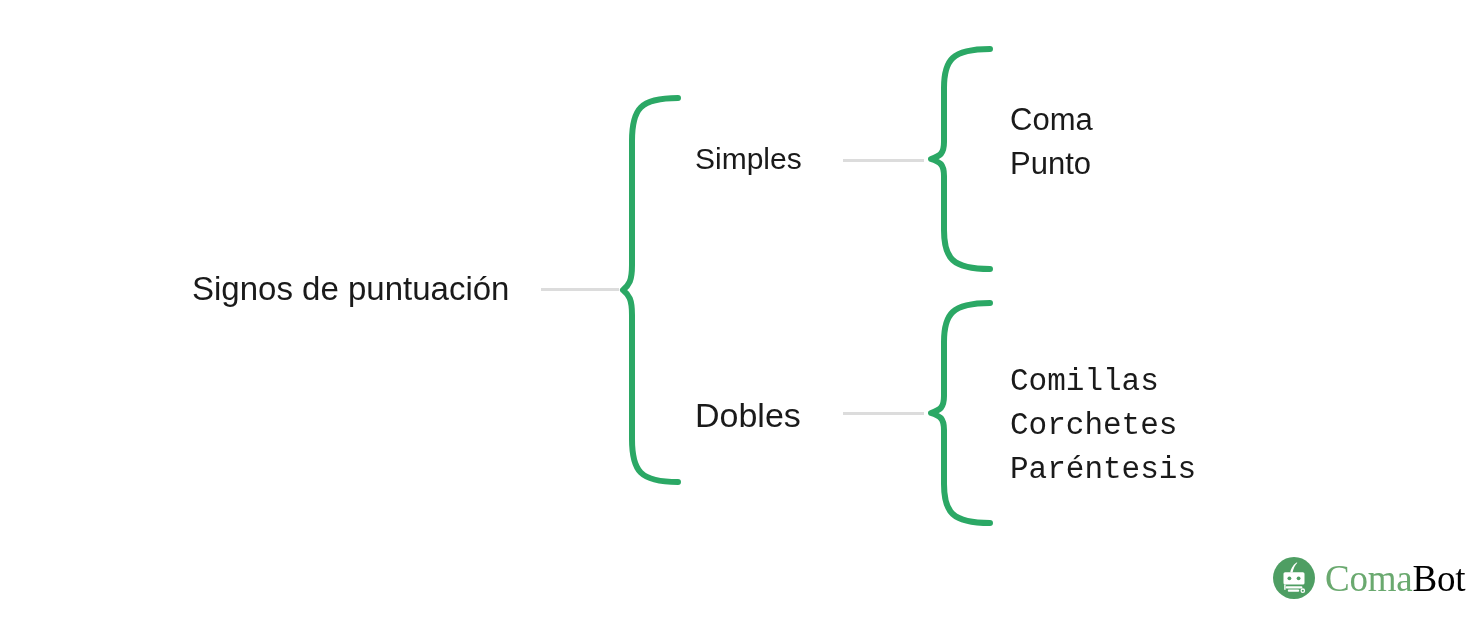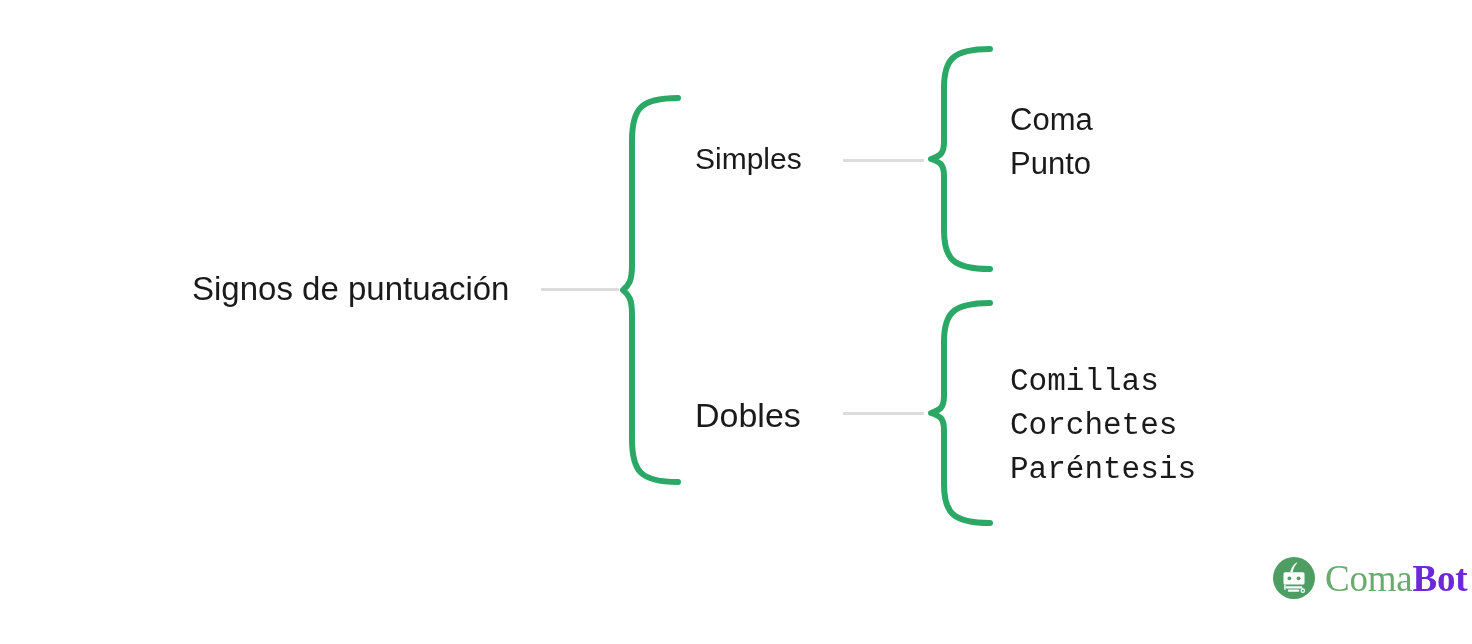--- a/index.html
+++ b/index.html
@@ -119,21 +119,21 @@
     flex: 0 0 auto;
   }
   #logo-wordmark {
     font-family: "Liberation Serif", "DejaVu Serif", serif;
     font-size: 37px;
     line-height: 1;
     letter-spacing: -0.2px;
     white-space: nowrap;
   }
   .wm-quill { color: #6aa96f; }
-  .wm-bot   { color: #6d28d9; font-weight: 700; }
+  .wm-bot   { color: #000000; font-weight: 400; }
 </style>
 </head>
 <body>
 
 <div id="canvas">
 
   <div class="node-text" id="root-label">Signos de puntuación</div>
 
   <div class="connector" id="connector-root"></div>
 

